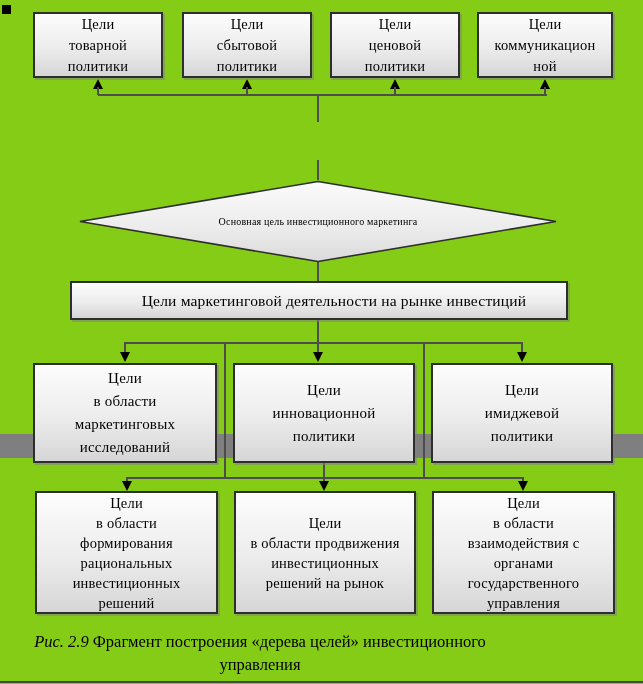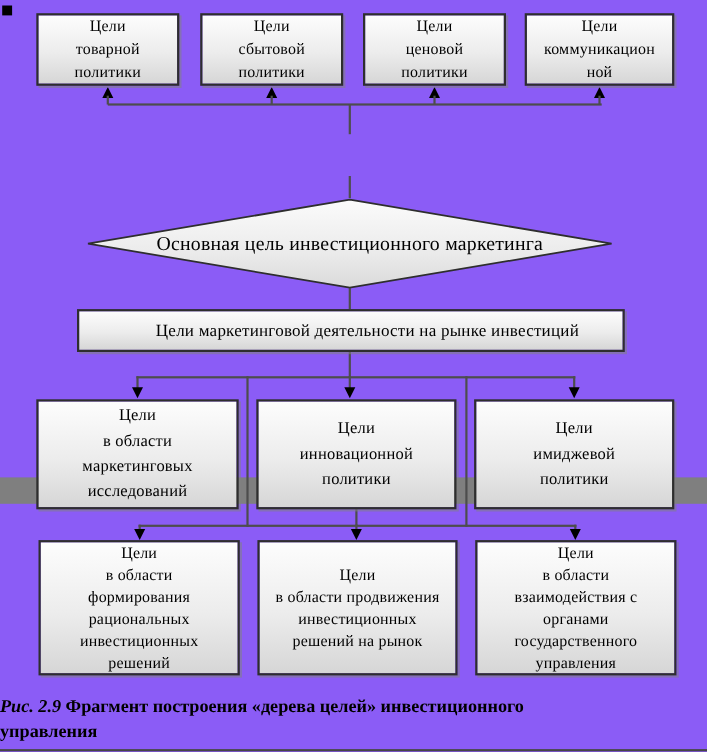--- a/index.html
+++ b/index.html
@@ -1,19 +1,19 @@
 <!DOCTYPE html>
 <html><head>
 <meta charset="utf-8">
 <style>
   html,body{margin:0;padding:0;background:#ffffff;}
   #screen{
     position:relative;
     width:643px;height:684px;
-    background:#8b5cf6;
+    background:#84cc16;
     font-family:"Liberation Serif","DejaVu Serif",serif;
     color:#000;
     overflow:hidden;
   }
   
   .box{
     position:absolute;
     box-sizing:border-box;
     border:2px solid #2e2e2e;
     background:linear-gradient(180deg,#fdfdfd 0%,#ececec 55%,#d6d6d6 100%);
@@ -39,28 +39,28 @@
     border-left:5px solid transparent;border-right:5px solid transparent;
   }
   .arrow-up{border-bottom:10px solid #000;}
   .arrow-down{border-top:10px solid #000;}
   
   #diamond-wrap{position:absolute;left:78px;top:180px;width:480px;height:83px;z-index:2;}
   #diamond-wrap svg{position:absolute;left:0;top:0;}
   #diamond-label{
     position:absolute;left:0;top:0;width:100%;height:100%;
     display:flex;align-items:center;justify-content:center;
-    font-size:18px;letter-spacing:.2px;text-align:left;
+    font-size:10px;letter-spacing:.2px;text-align:left;
   }
   
   #gray-band{position:absolute;left:0;top:434px;width:643px;height:24px;background:#7f7f7f;z-index:0;}
   #corner-mark{position:absolute;left:2px;top:5px;width:9px;height:9px;background:#000;z-index:3;}
   #caption{
     position:absolute;left:0;top:630px;width:520px;
-    font-size:16.5px;line-height:23px;z-index:2;font-weight:bold;
+    text-align:center;font-size:16.5px;line-height:23px;z-index:2;
   }
   #caption .it{font-style:italic;}
   #bottom-rule{position:absolute;left:0;top:681px;width:643px;height:2px;background:#474747;z-index:2;}
 </style>
 </head>
 <body>
 
 <div id="screen">
 
   <div id="corner-mark"></div>

